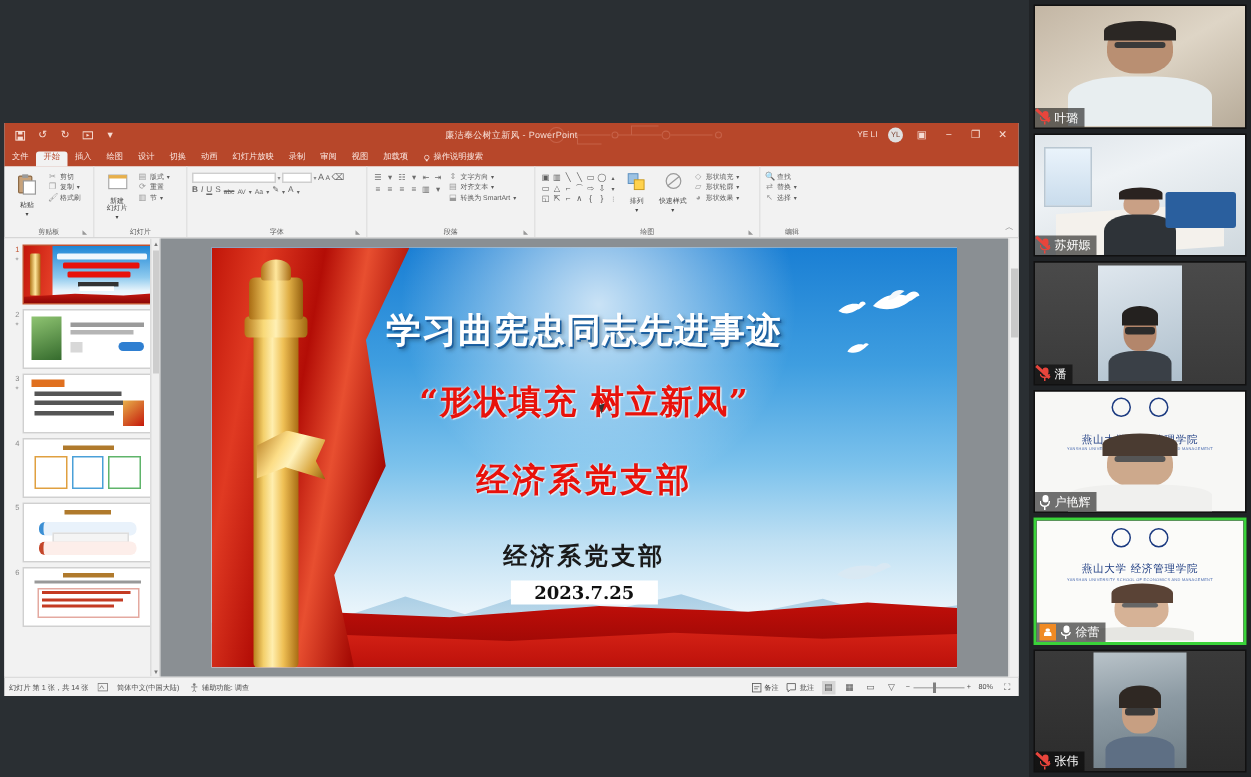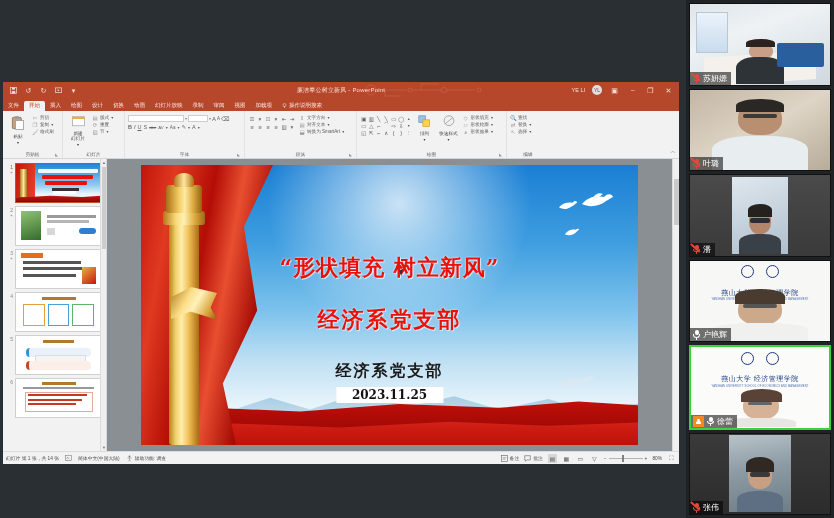--- a/index.html
+++ b/index.html
@@ -655,25 +655,26 @@
             <svg width="16" height="11" viewBox="0 0 18 12">
                 <path d="M1 8 C5 3 9 2 13 3 C15 1 17 2 17 3 C15 4 14 6 12 7 C9 9 5 10 1 8 Z" fill="#fff"></path>
               </svg>
           </div>
           <div class="dove" style="right:42px;bottom:54px;opacity:.85">
             <svg width="40" height="20" viewBox="0 0 40 20">
                 <path d="M2 14 C10 8 20 7 28 9 C32 5 37 6 38 9 C34 10 32 12 28 13 C20 18 10 19 2 14 Z" fill="#dbe9f3"></path>
               </svg>
           </div>
 
+          <div class="slide-txt t1">学习曲宪忠同志先进事迹</div>
           <div class="slide-txt t2">“形状填充 树立新风”</div>
           <div class="slide-txt t3">经济系党支部</div>
           <div class="slide-txt t4">经济系党支部</div>
           <div class="t5wrap">
-            <span class="t5">2023.11.25</span>
+            <span class="t5">2023.7.25</span>
           </div>
           <div class="cursor"></div>
         </div>
       </div>
 
       <div class="vscroll">
         <div class="bar"></div>
       </div>
     </div>
 
@@ -723,52 +724,52 @@
         <span class="viewbtn">⛶</span>
       </span>
     </div>
 
   </div>
 </div>
 
 <div id="rail">
 
   <div class="tile">
-    <div class="ph room1">
-      <div class="tbl"></div>
-      <div class="p-head" style="left:42%;top:48%;width:17%;height:20%;background:#c9a085"></div>
-      <div class="p-body" style="left:33%;top:66%;width:34%;height:34%;background:#2e3338"></div>
-      <div style="position:absolute;left:40%;top:44%;width:21%;height:10%;background:#2a2320;border-radius:50% 50% 0 0"></div>
+    <div class="ph room2">
+      <div class="p-head" style="left:34%;top:14%;width:32%;height:42%;background:#b98f72"></div>
+      <div style="position:absolute;left:33%;top:12%;width:34%;height:16%;background:#2b2724;border-radius:50% 50% 0 0"></div>
+      <div style="position:absolute;left:38%;top:30%;width:24%;height:5%;background:#3a3a3a;border-radius:2px"></div>
+      <div class="p-body" style="left:16%;top:58%;width:68%;height:42%;background:#e8eef0"></div>
     </div>
     <div class="namebar">
       <span class="mic muted">
           <span class="body"></span>
           <span class="arc"></span>
           <span class="stem"></span>
           <span class="slash"></span>
         </span>
-      <span class="nm">苏妍嫄</span>
+      <span class="nm">叶璐</span>
     </div>
   </div>
 
   <div class="tile">
-    <div class="ph room2">
-      <div class="p-head" style="left:34%;top:14%;width:32%;height:42%;background:#b98f72"></div>
-      <div style="position:absolute;left:33%;top:12%;width:34%;height:16%;background:#2b2724;border-radius:50% 50% 0 0"></div>
-      <div style="position:absolute;left:38%;top:30%;width:24%;height:5%;background:#3a3a3a;border-radius:2px"></div>
-      <div class="p-body" style="left:16%;top:58%;width:68%;height:42%;background:#e8eef0"></div>
+    <div class="ph room1">
+      <div class="tbl"></div>
+      <div class="p-head" style="left:42%;top:48%;width:17%;height:20%;background:#c9a085"></div>
+      <div class="p-body" style="left:33%;top:66%;width:34%;height:34%;background:#2e3338"></div>
+      <div style="position:absolute;left:40%;top:44%;width:21%;height:10%;background:#2a2320;border-radius:50% 50% 0 0"></div>
     </div>
     <div class="namebar">
       <span class="mic muted">
           <span class="body"></span>
           <span class="arc"></span>
           <span class="stem"></span>
           <span class="slash"></span>
         </span>
-      <span class="nm">叶璐</span>
+      <span class="nm">苏妍嫄</span>
     </div>
   </div>
 
   <div class="tile">
     <div class="ph room3">
       <div class="inner">
         <div class="p-head" style="left:30%;top:40%;width:40%;height:34%;background:#b3866b"></div>
         <div style="position:absolute;left:28%;top:36%;width:44%;height:16%;background:#24211f;border-radius:50% 50% 0 0"></div>
         <div style="position:absolute;left:33%;top:54%;width:34%;height:6%;background:#2c2c2c;border-radius:2px"></div>
         <div class="p-body" style="left:12%;top:74%;width:76%;height:26%;background:#3a4047"></div>

